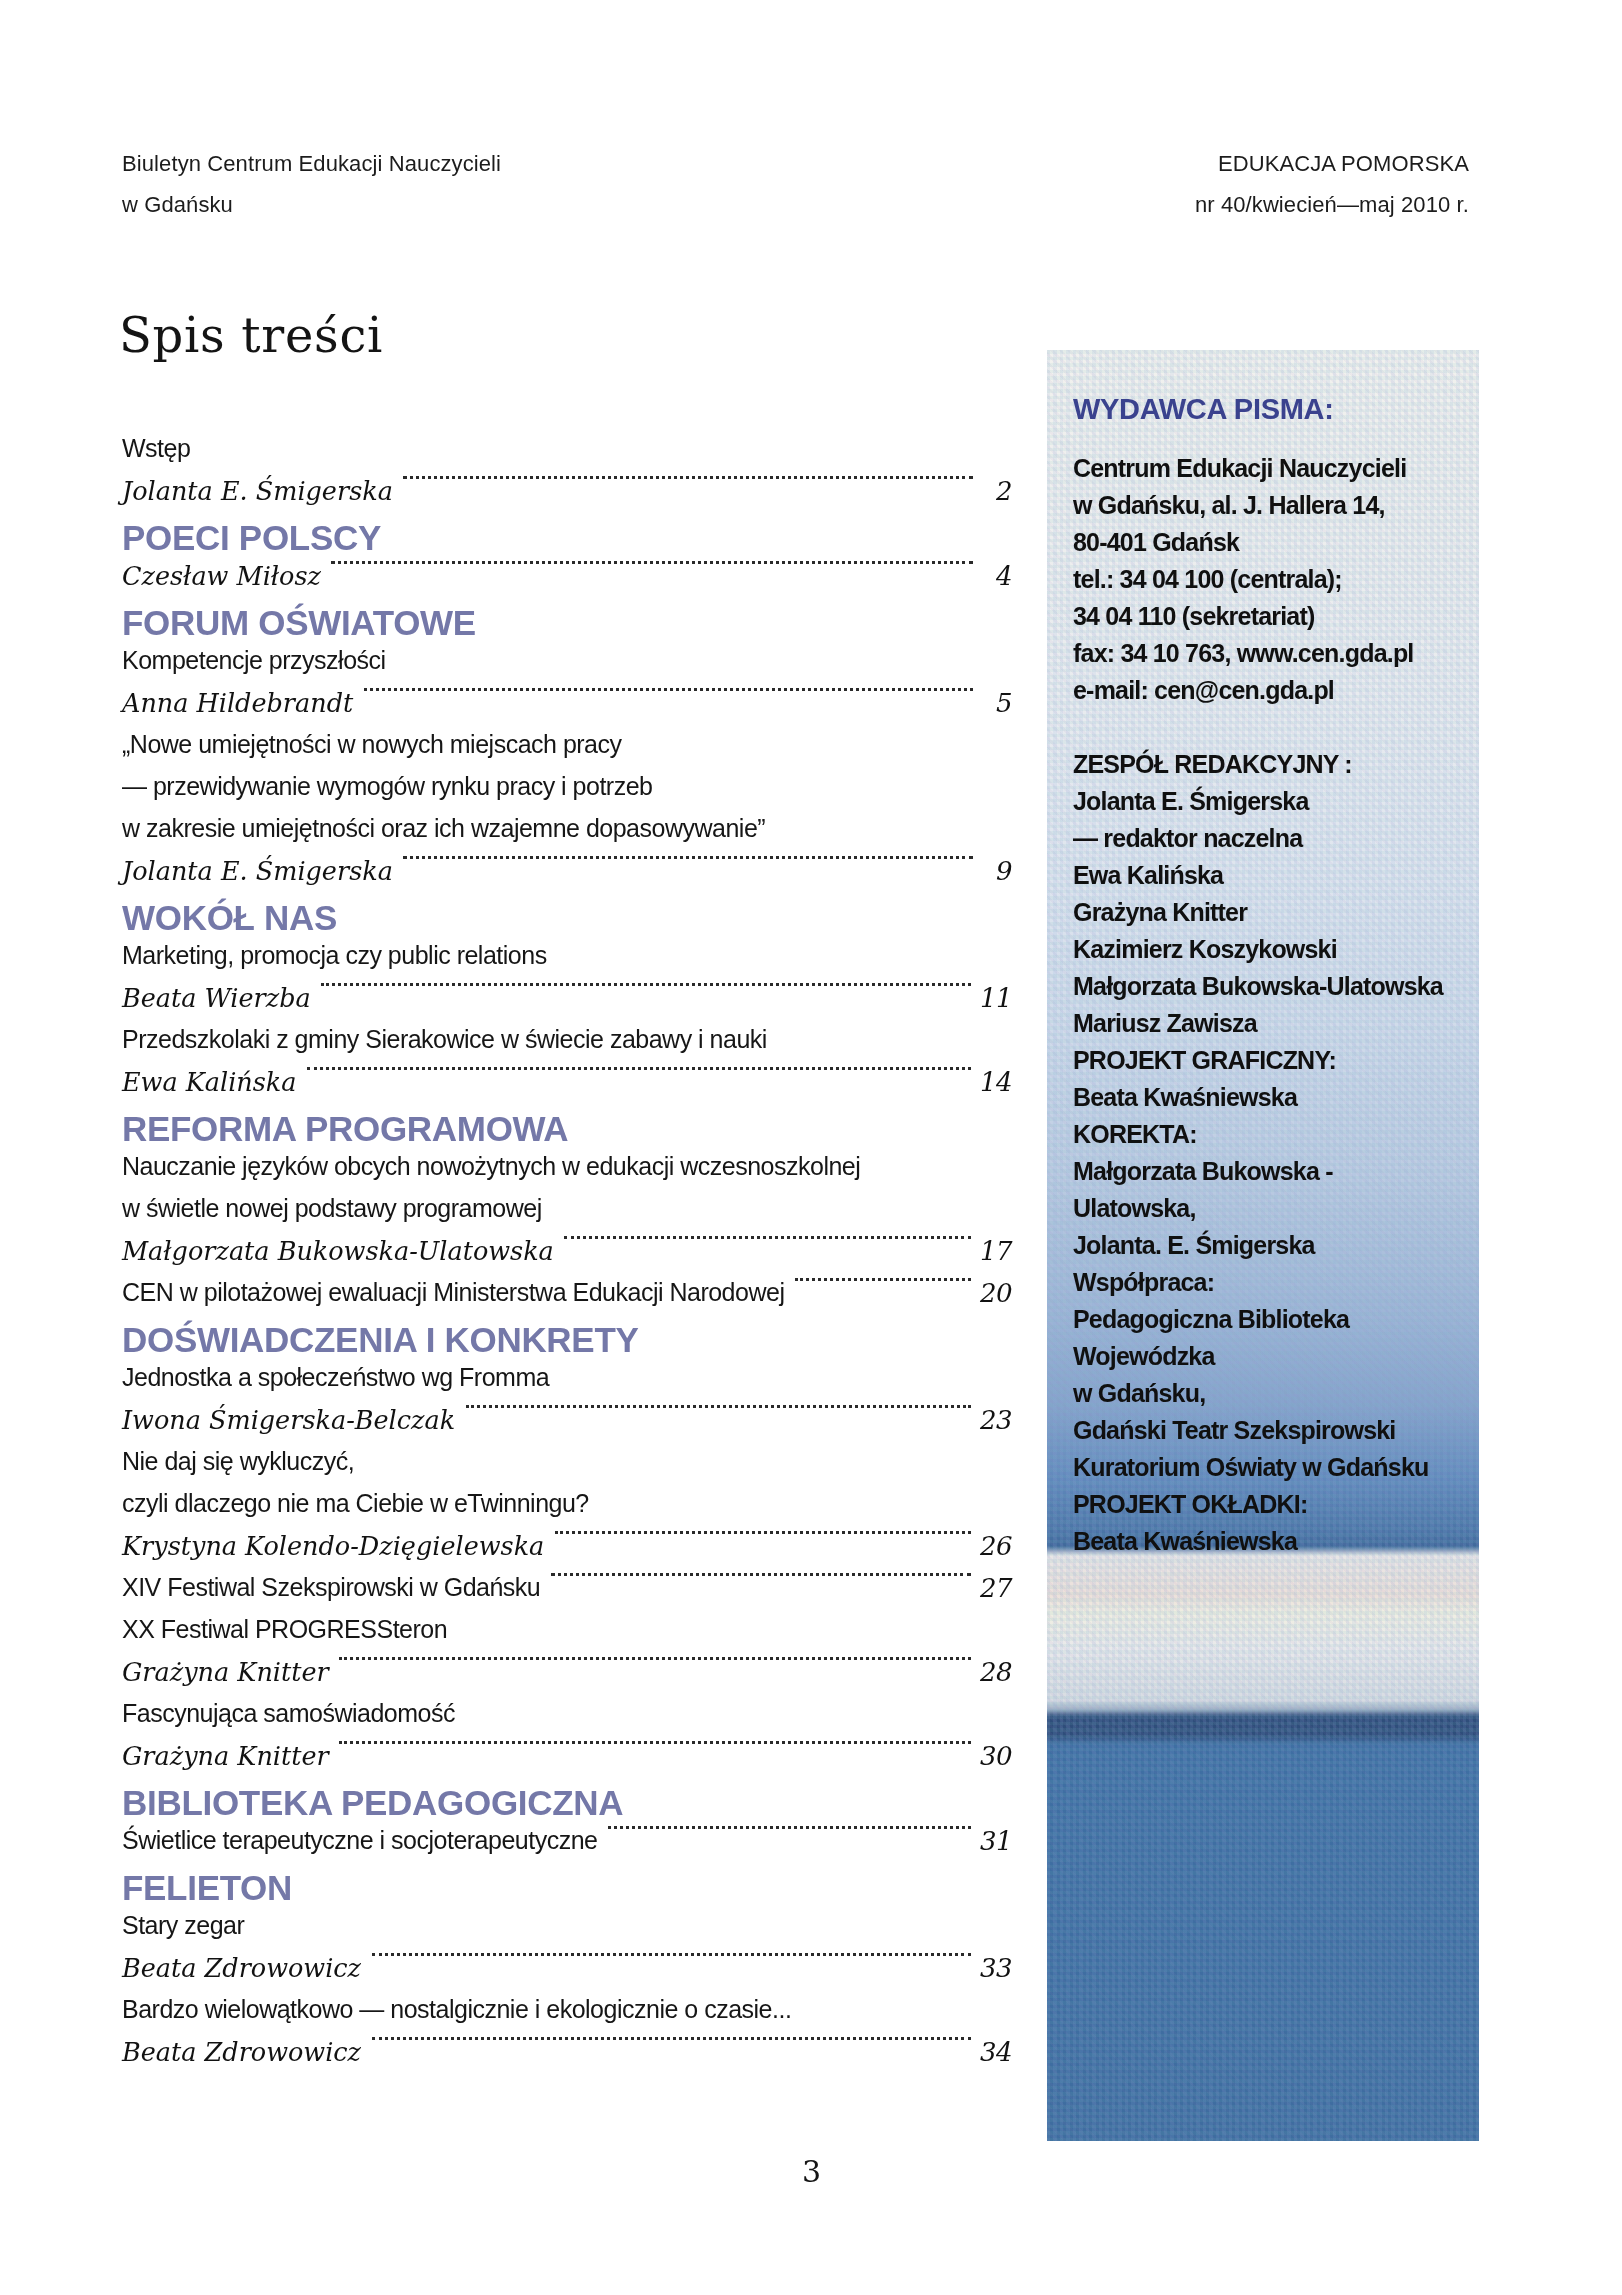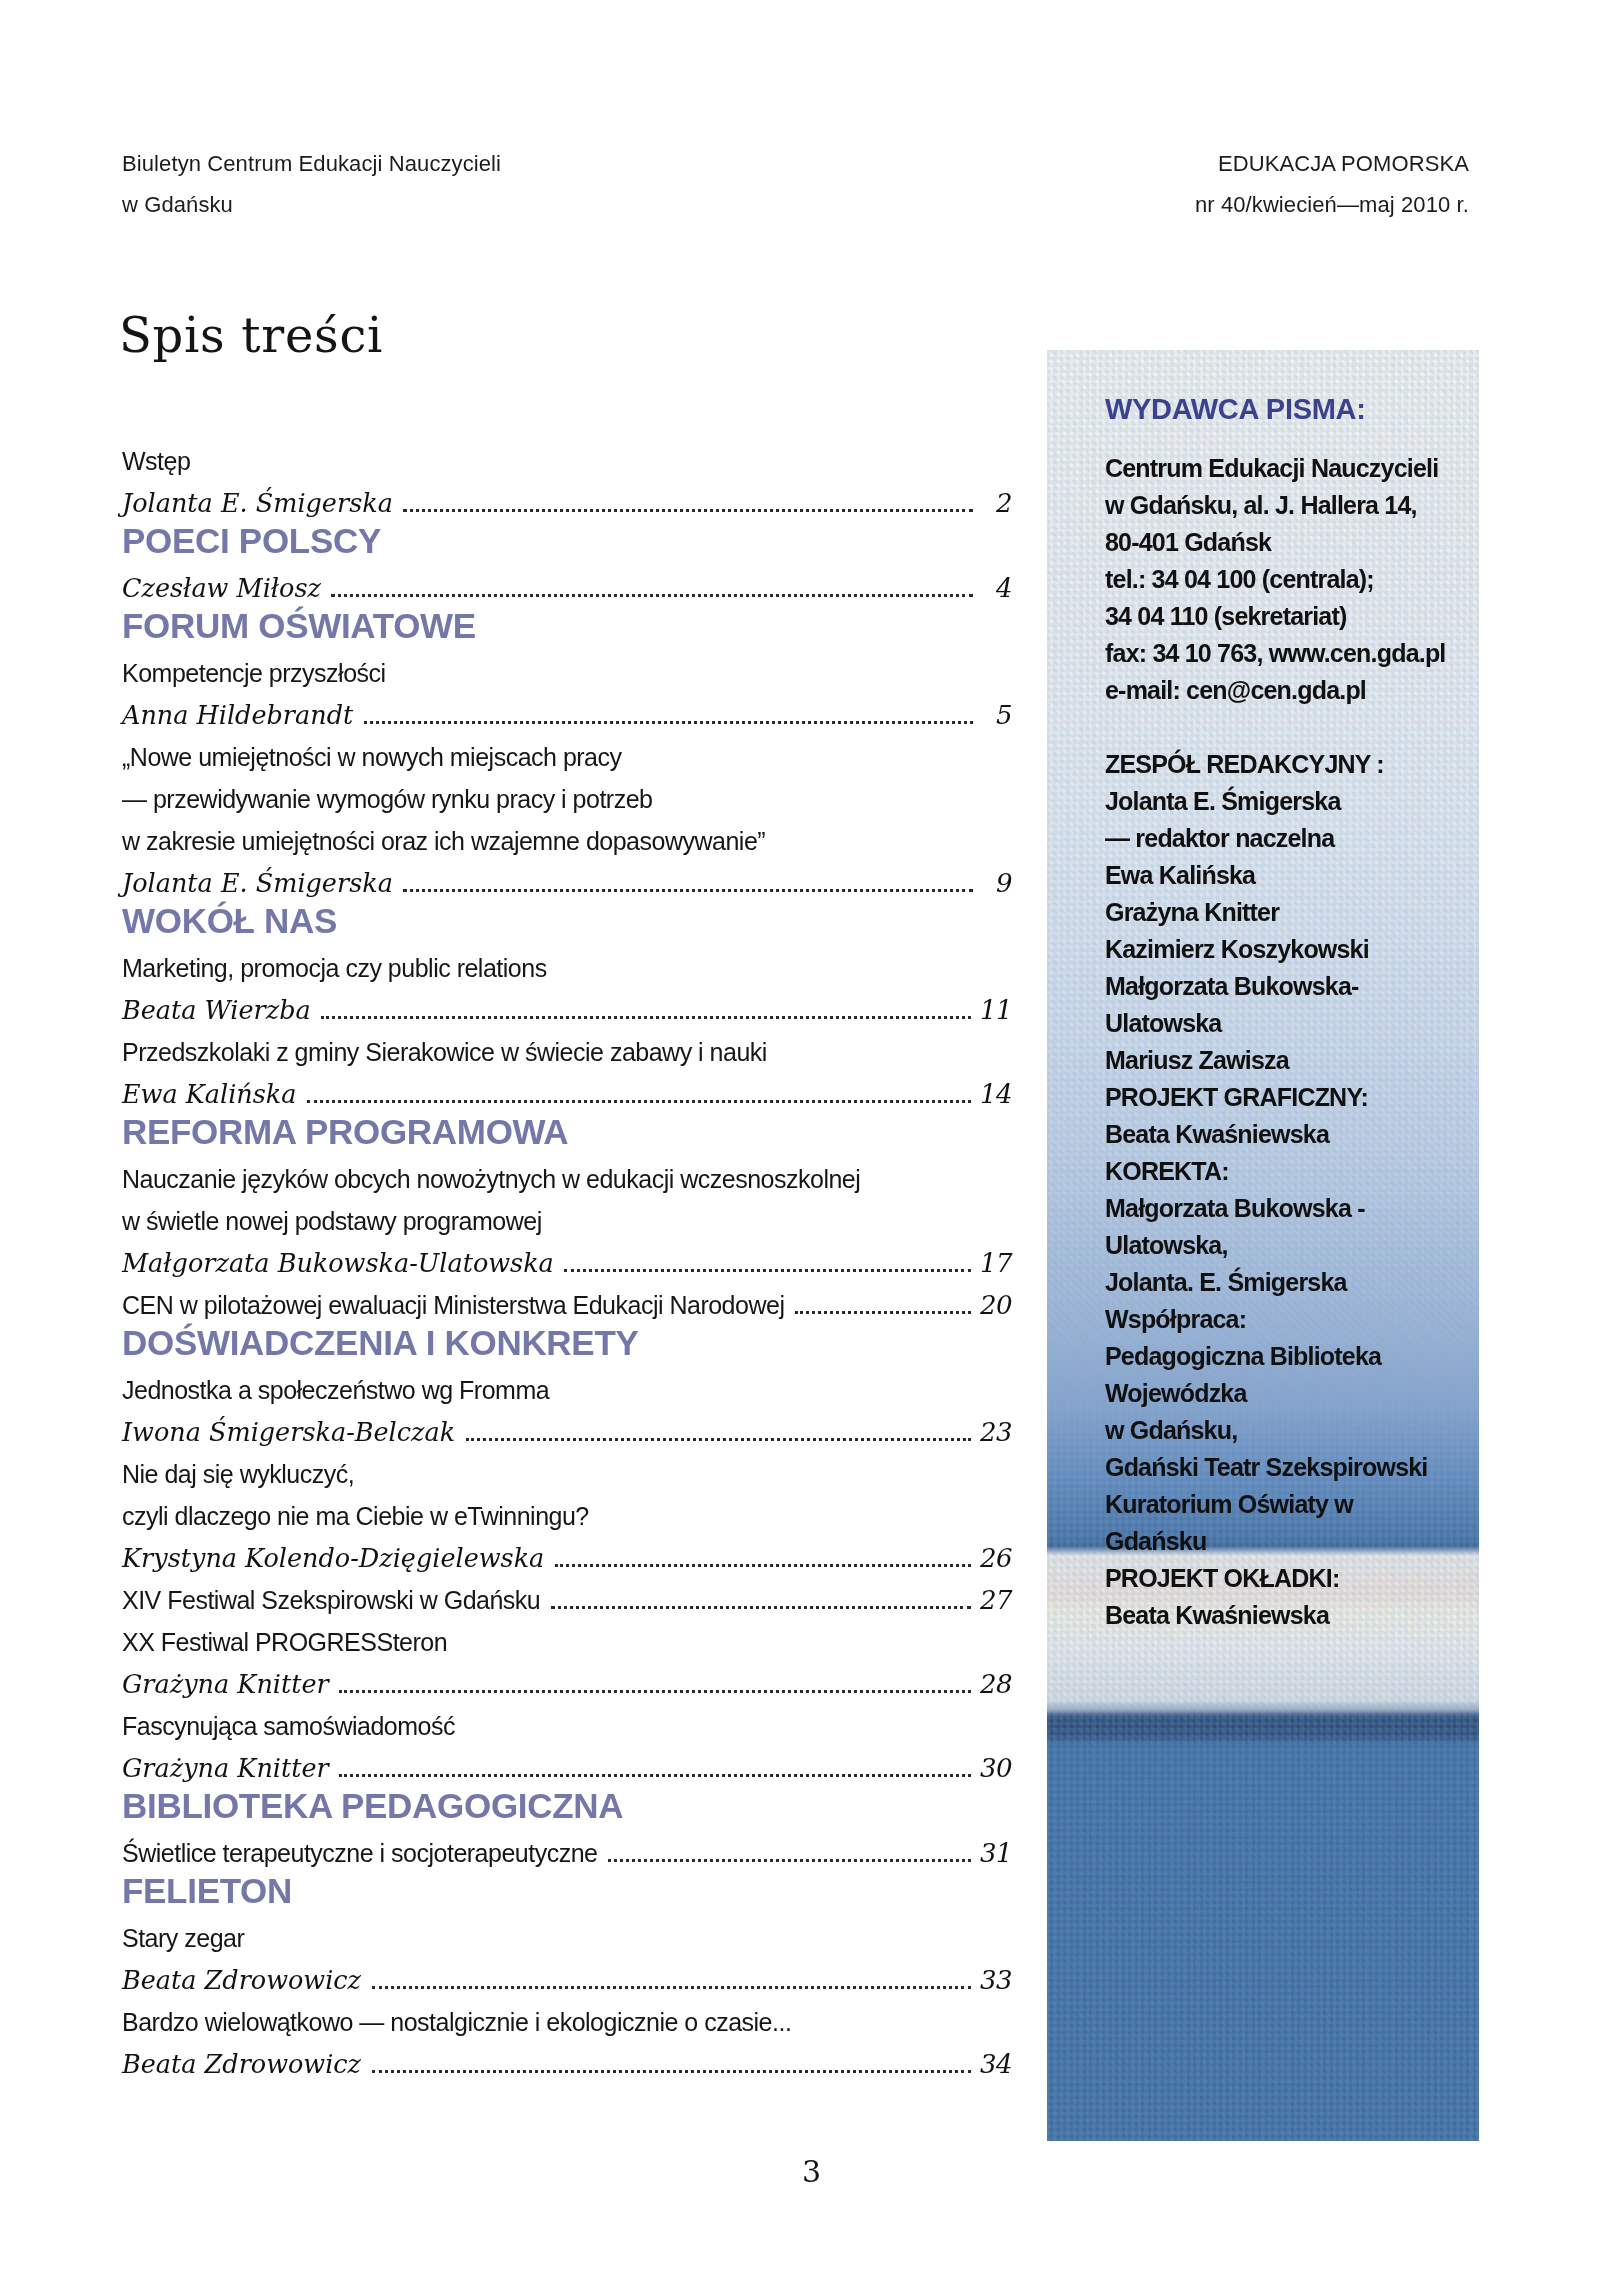--- a/index.html
+++ b/index.html
@@ -37,21 +37,21 @@
     font-weight:400;
     font-size:48px;line-height:1.15;
     letter-spacing:0.7px;color:#141414;
   }
 
   
   .toc{
     position:absolute;left:122px;top:434px;width:890px;
   }
   .toc .row{
-    display:flex;align-items:flex-end;
+    display:flex;align-items:flex-start;
     height:42px;
     font-size:25px;letter-spacing:-0.5px;color:#161616;
     white-space:nowrap;
   }
   .toc .row .t{flex:0 0 auto;}
   .toc .row.author .t{
     font-family:"DejaVu Serif", serif;
     font-style:italic;letter-spacing:0;
     font-size:25.5px;color:#121212;
   }
@@ -99,21 +99,21 @@
         #ece0da 69.5%,
         #efeee2 70.5%,
         #e9e9eb 72.5%,
         #d7dce2 75.4%,
         #9fb0c4 75.9%,
         #2f4e7b 76.3%,
         #2f4e7b 77.3%,
         #3f6fa3 77.9%,
         #3f6da0 100%);
   }
-  .sidebar-content{position:relative;z-index:1;margin-left:32px;}
+  .sidebar-content{position:relative;z-index:1;}
   .sb-heading{
     margin:0 0 23.6px 0;
     font-size:29px;font-weight:700;letter-spacing:-0.3px;
     color:var(--accent-publisher);
   }
   .sb-line{
     font-size:25px;font-weight:700;letter-spacing:-0.8px;
     line-height:37px;color:#101010;
   }
   .sb-gap{height:37px;}

